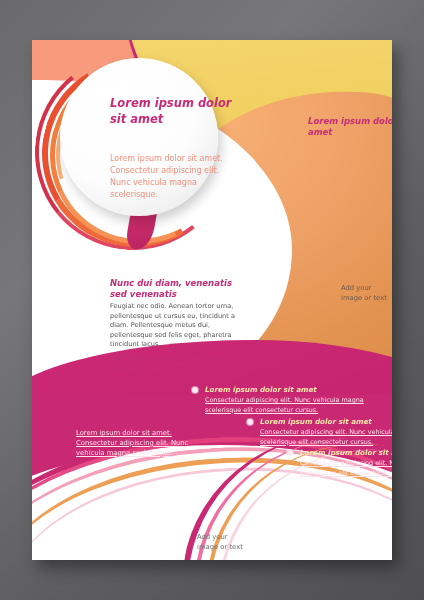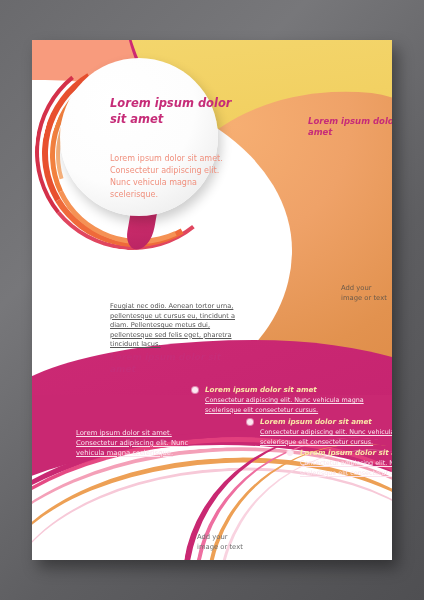--- a/index.html
+++ b/index.html
@@ -107,21 +107,21 @@
     background:radial-gradient(circle at 36% 30%,#ffffff 0%,#fdfdfd 52%,#efefef 80%,#e2e2e2 100%);
     box-shadow:3px 6px 12px rgba(0,0,0,.20);
   }
 
   
   .t{position:absolute;}
   .h-magenta{color:#C62C78;font-style:italic;font-weight:bold;line-height:1.35;}
   .p-salmon{color:#F0907E;line-height:1.5;}
   .p-white{color:#FBE3EE;line-height:1.45;text-decoration:underline;}
   .h-cream{color:#FAE6A8;font-style:italic;font-weight:bold;line-height:1.3;}
-  .p-body{color:#555;line-height:1.45;text-decoration:underline;}
+  .p-body{color:#555;line-height:1.45;}
 
   #circle-title{left:78px;top:56px;width:125px;font-size:11.5px;}
   #circle-body{left:78px;top:113px;width:120px;font-size:8px;}
 
   #yellow-title{left:276px;top:76px;width:110px;font-size:8.5px;}
 
   #mid-title{left:78px;top:238px;width:140px;font-size:8.5px;}
   #mid-body{left:78px;top:262px;width:140px;font-size:6.6px;}
   #mid-title2{left:78px;top:311px;width:120px;font-size:9px;}
 
@@ -171,20 +171,21 @@
     <div class="swirl sv4"></div>
     <div class="tail"></div>
 
     <div class="circle"></div>
 
     <div class="t h-magenta" id="circle-title">Lorem ipsum dolor sit amet</div>
     <div class="t p-salmon" id="circle-body">Lorem ipsum dolor sit amet. Consectetur adipiscing elit. Nunc vehicula magna scelerisque.</div>
 
     <div class="t h-magenta" id="yellow-title">Lorem ipsum dolor sit amet</div>
 
+    <div class="t h-magenta" id="mid-title">Nunc dui diam, venenatis sed venenatis</div>
     <div class="t p-body" id="mid-body">Feugiat nec odio. Aenean tortor urna, pellentesque ut cursus eu, tincidunt a diam. Pellentesque metus dui, pellentesque sed felis eget, pharetra tincidunt lacus.</div>
     <div class="t h-magenta" id="mid-title2">Lorem ipsum dolor sit amet</div>
 
     <div class="t" id="img-right" style="white-space:pre-line;">Add your
 image or text</div>
     <div class="t" id="img-bottom" style="white-space:pre-line;">Add your
 image or text</div>
 
     <div class="t p-white" id="left-block">Lorem ipsum dolor sit amet. Consectetur adipiscing elit. Nunc vehicula magna scelerisque.</div>
 

